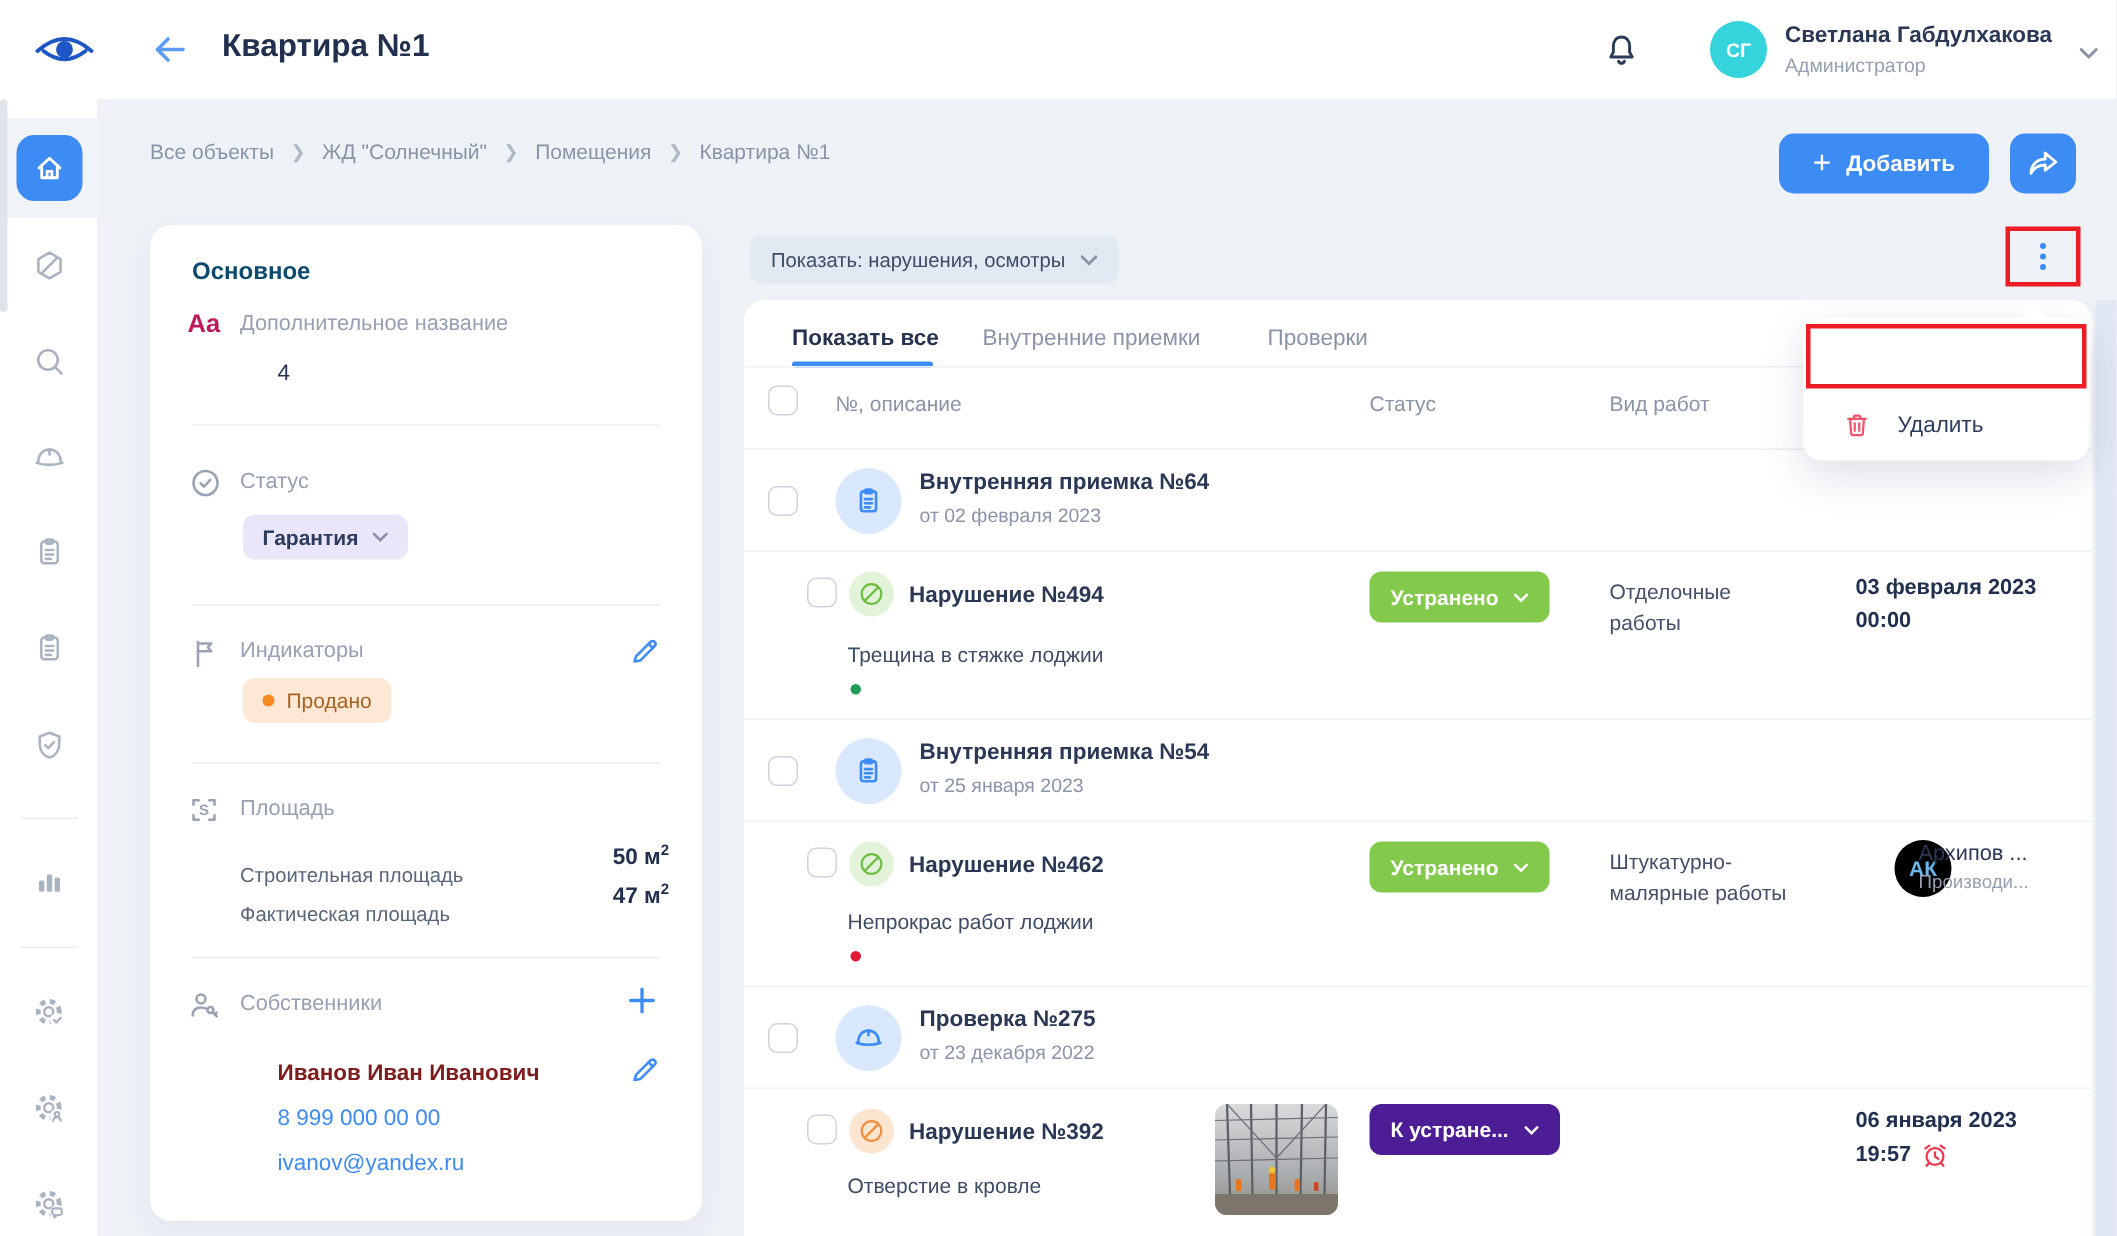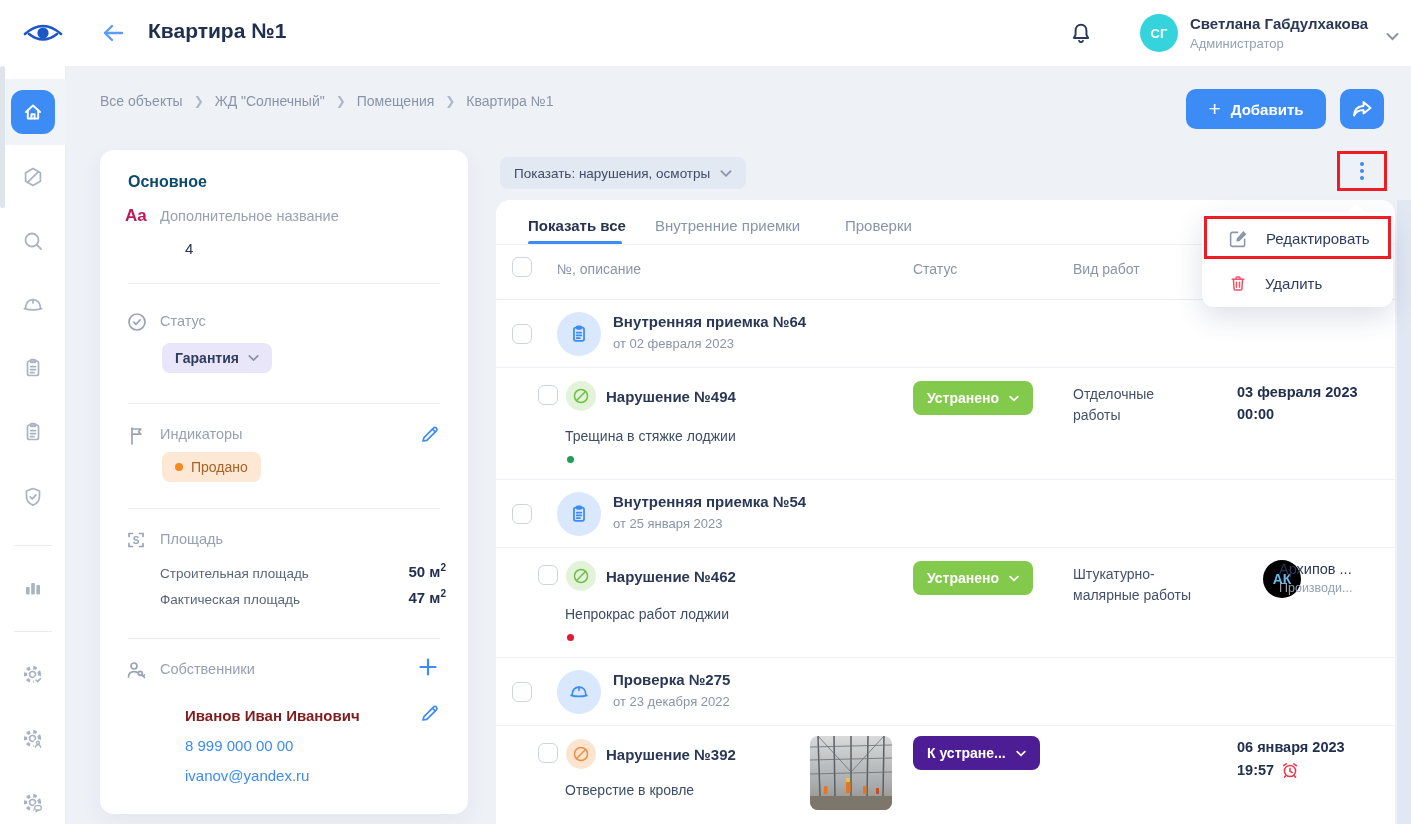--- a/index.html
+++ b/index.html
@@ -51,21 +51,21 @@
   .f-value { position:absolute; left:85px; font-size:15px; color:#273350; }
   .card-div { position:absolute; left:28px; width:312px; height:1px; background:#e9edf0; }
   .chip-status { position:absolute; left:62px; top:193px; height:30px; padding:0 13px; background:#e9e6f9;
                  border-radius:8px; display:flex; align-items:center; gap:9px; cursor:pointer;
                  font-size:14px; font-weight:600; color:#2e3c5e; }
   .chip-ind { position:absolute; left:62px; top:302px; height:30px; padding:0 13px; background:#fce8d5;
               border-radius:8px; display:flex; align-items:center; gap:8px; font-size:14px; color:#a86224; }
   .chip-dot { width:8px; height:8px; border-radius:50%; background:#f6891f; }
   .pencil { position:absolute; width:20px; height:20px; cursor:pointer; }
   .plus-ico { position:absolute; left:316px; top:505px; width:24px; height:24px; cursor:pointer; }
-  .area-row-label { position:absolute; left:60px; font-size:13.5px; color:#5a6679; }
+  .area-row-label { position:absolute; left:60px; font-size:13.5px; color:#5a6679;margin-top:10px; }
   .area-row-value { position:absolute; right:22px; font-size:15px; font-weight:700; color:#22304f; text-align:right; }
   .area-row-value sup { font-size:10px; }
   .owner-name { position:absolute; left:85px; top:557px; font-size:15px; font-weight:600; color:#7f1d1d; }
   .blue-link { position:absolute; left:85px; font-size:15px; color:#3d8bf5; cursor:pointer; text-decoration:none; }
 
   
   .filter-chip { position:absolute; left:500px; top:157px; height:32px; padding:0 14px; background:#e3e9f2;
                  border-radius:8px; display:flex; align-items:center; gap:10px; cursor:pointer;
                  font-size:13.5px; color:#3f4c66; z-index:6; }
   .kebab-box { position:absolute; left:1337px; top:151px; width:50px; height:40px; border:3px solid #ec1d25;
@@ -527,27 +527,20 @@
               <path d="M13.4 14.8 L14.6 16.2"></path>
           </svg>
         </span>
       </div>
 
     </div>
   </div>
 
   <div class="menu">
     <div class="menu-notch"></div>
-    <div class="menu-item edit">
-      <svg width="21" height="21" viewBox="0 0 24 24" fill="none" stroke="#8d97ab" stroke-width="1.8" stroke-linecap="round" stroke-linejoin="round">
-        <path d="M19 13 V19 A2 2 0 0 1 17 21 H5 A2 2 0 0 1 3 19 V7 A2 2 0 0 1 5 5 H11"></path>
-        <path d="M14.5 11.5 L21 5 M17.5 3.5 L21 7 L13 15 L9.5 15.5 L10 12 Z" fill="#8d97ab" stroke="none"></path>
-      </svg>
-      <span>Редактировать</span>
-    </div>
     <div class="menu-item del">
       <svg width="20" height="20" viewBox="0 0 24 24" fill="none" stroke="#f2556a" stroke-width="1.8" stroke-linecap="round" stroke-linejoin="round">
         <path d="M5 7.5 H19"></path>
           <path d="M9.5 7.5 V6 a1.2 1.2 0 0 1 1.2-1.2 h2.6 a1.2 1.2 0 0 1 1.2 1.2 V7.5"></path>
         <path d="M6.5 7.5 L7.3 19 a1.6 1.6 0 0 0 1.6 1.5 h6.2 a1.6 1.6 0 0 0 1.6-1.5 L17.5 7.5"></path>
         <path d="M10.2 11 V17"></path>
           <path d="M13.8 11 V17"></path>
       </svg>
       <span>Удалить</span>
     </div>

